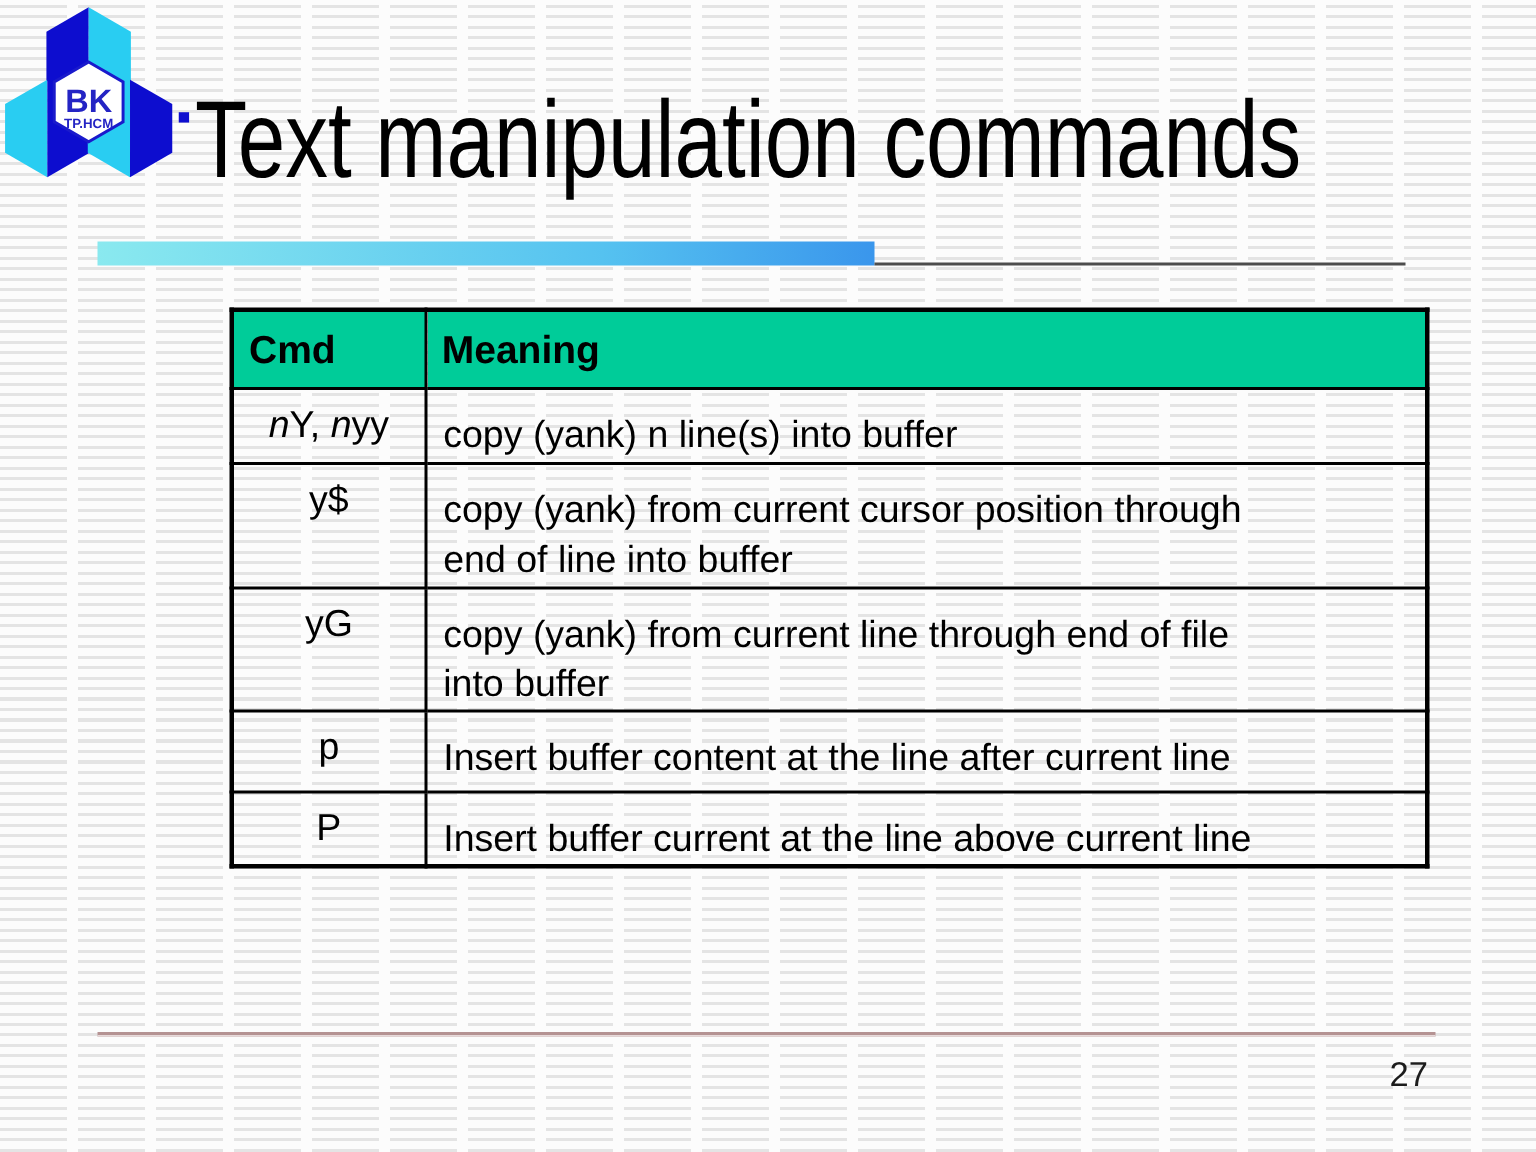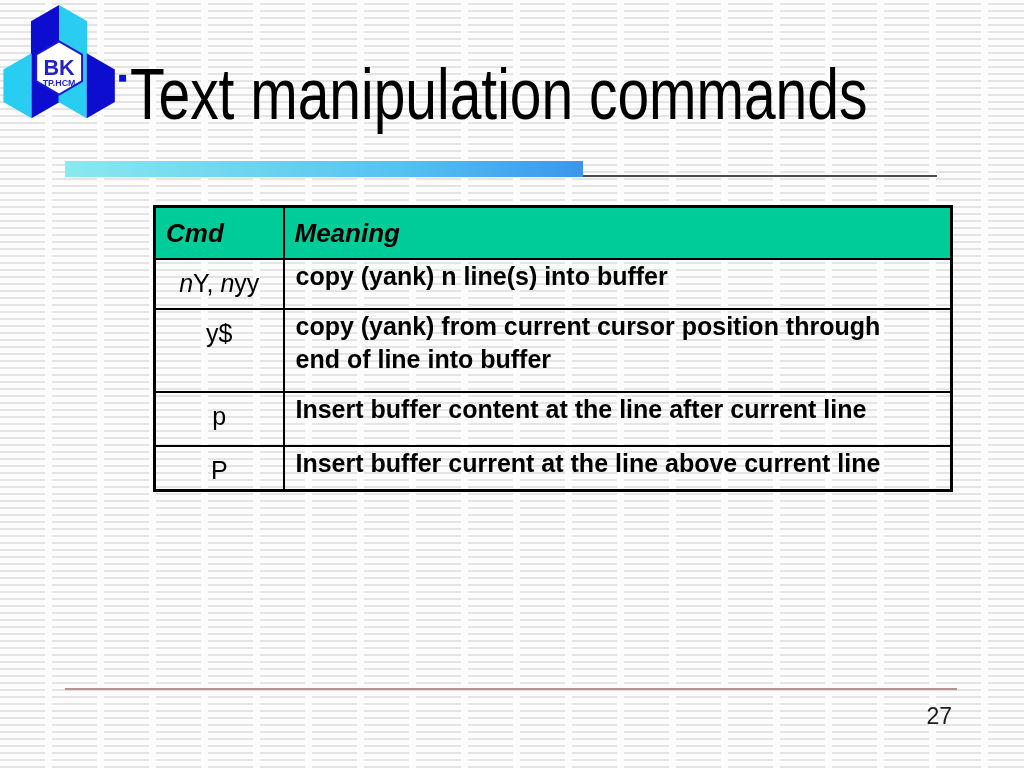--- a/index.html
+++ b/index.html
@@ -33,24 +33,24 @@
     border:3px solid #000;
   }
   table.cmds col.c-cmd{width:129px;}
   table.cmds col.c-meaning{width:668px;}
   table.cmds th,table.cmds td{
     border:2px solid #000;vertical-align:top;color:#000;
     font-size:25px;line-height:33px;overflow:hidden;
   }
   table.cmds th{
     background:#00cc99;text-align:left;font-size:26px;font-weight:bold;
-    padding:9px 0 0 10px;height:52px;box-sizing:border-box;font-style:italic;
+    padding:9px 0 0 10px;height:52px;box-sizing:border-box;
   }
   td.cmd-cell{text-align:center;padding-top:7px;border-radius:20px;}
-  td.meaning-cell{padding:0 6px 0 11px;white-space:nowrap;font-weight:bold;}
+  td.meaning-cell{padding:14px 6px 0 11px;white-space:nowrap;}
 </style>
 </head>
 <body>
 
 <div class="slide">
 
   <svg class="logo" viewBox="0 0 130 122" aria-hidden="true">
 
     <g>
       <polygon points="58,2 58,68 29.4,51.5 29.4,18.5" fill="#0d0dcf"></polygon>
@@ -93,20 +93,24 @@
     </thead>
     <tbody id="cmd-rows">
         <tr style="height: 50px;">
           <td class="cmd-cell"><i>n</i>Y, <i>n</i>yy</td>
           <td class="meaning-cell">copy (yank) n line(s) into buffer</td>
         </tr>
         <tr style="height: 83px;">
           <td class="cmd-cell">y$</td>
           <td class="meaning-cell">copy (yank) from current cursor position through<br>end of line into buffer</td>
         </tr>
+        <tr style="height: 76px;">
+          <td class="cmd-cell">yG</td>
+          <td class="meaning-cell">copy (yank) from current line through end of file<br>into buffer</td>
+        </tr>
         <tr style="height: 54px;">
           <td class="cmd-cell">p</td>
           <td class="meaning-cell">Insert buffer content at the line after current line</td>
         </tr>
         <tr style="height: 45px;">
           <td class="cmd-cell">P</td>
           <td class="meaning-cell">Insert buffer current at the line above current line</td>
         </tr>
       </tbody>
   </table>

